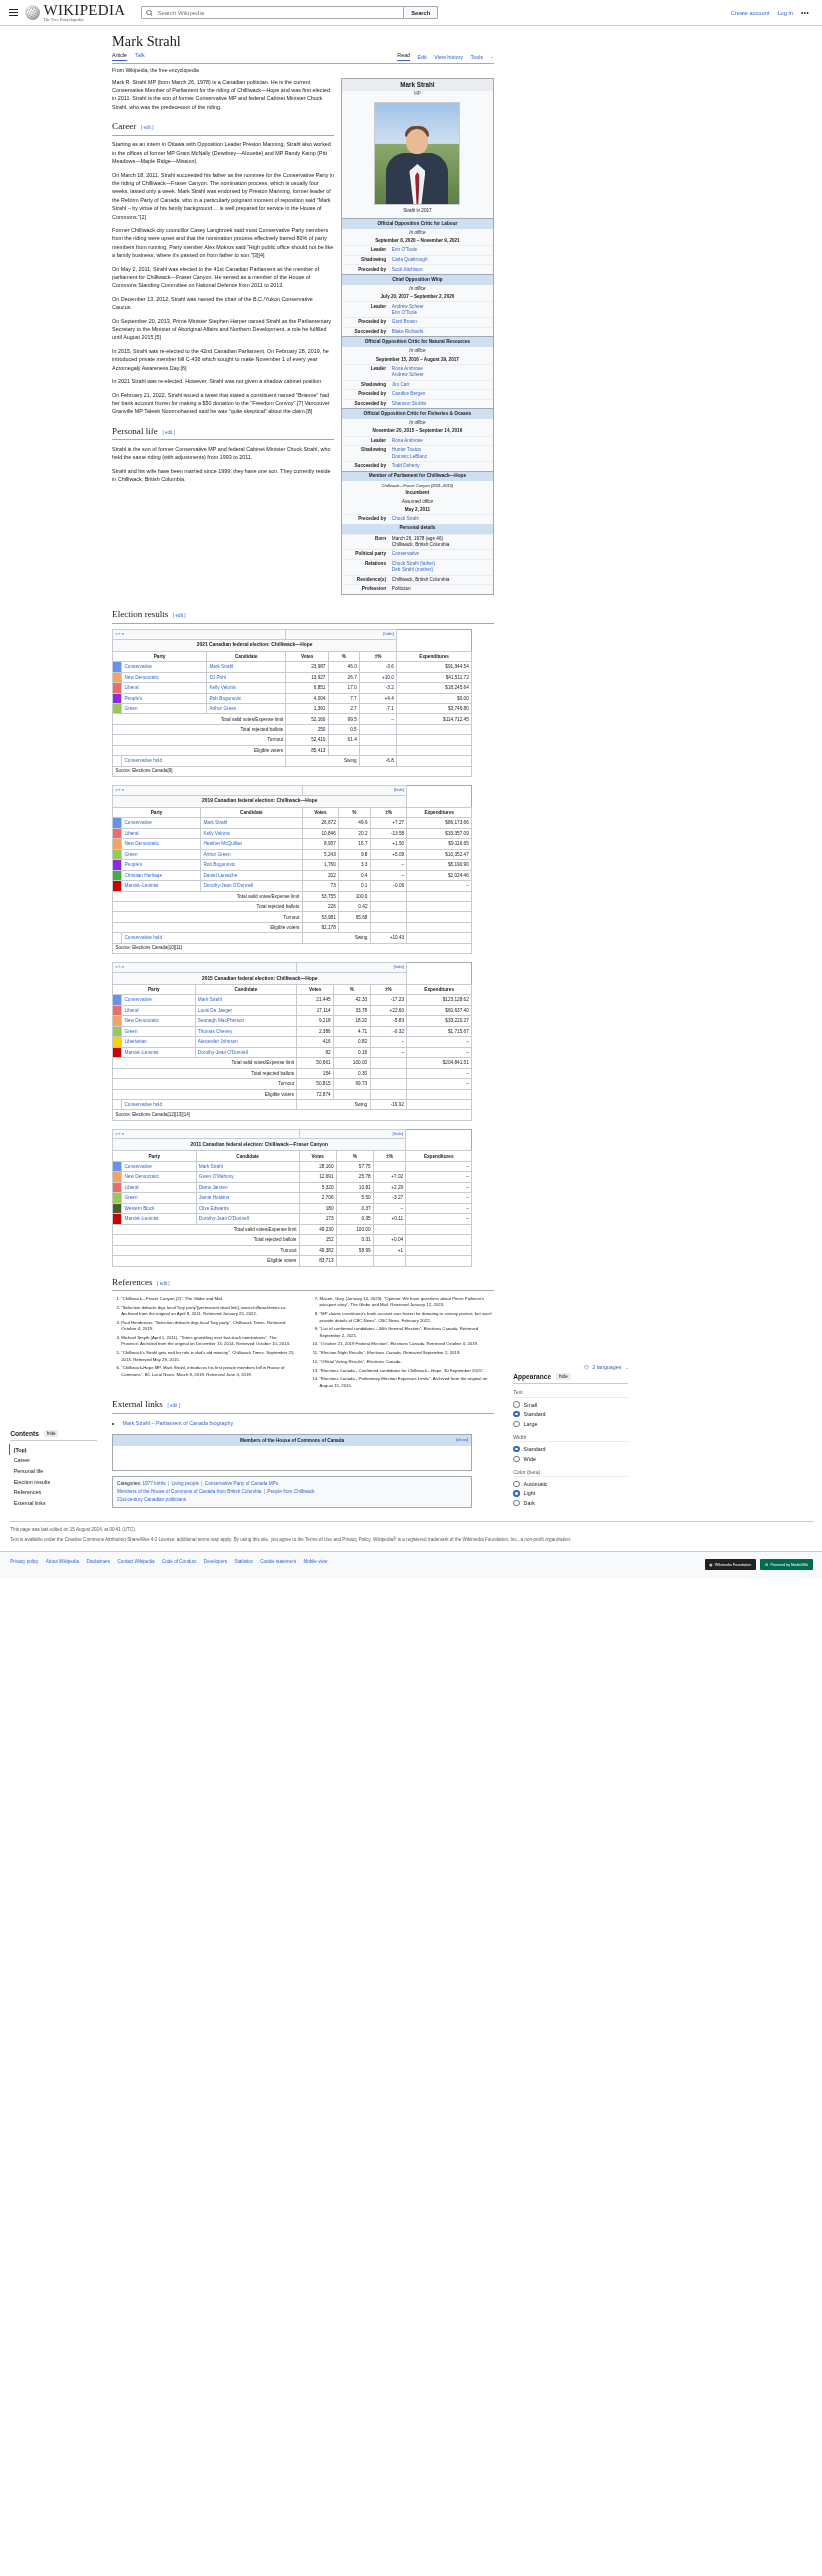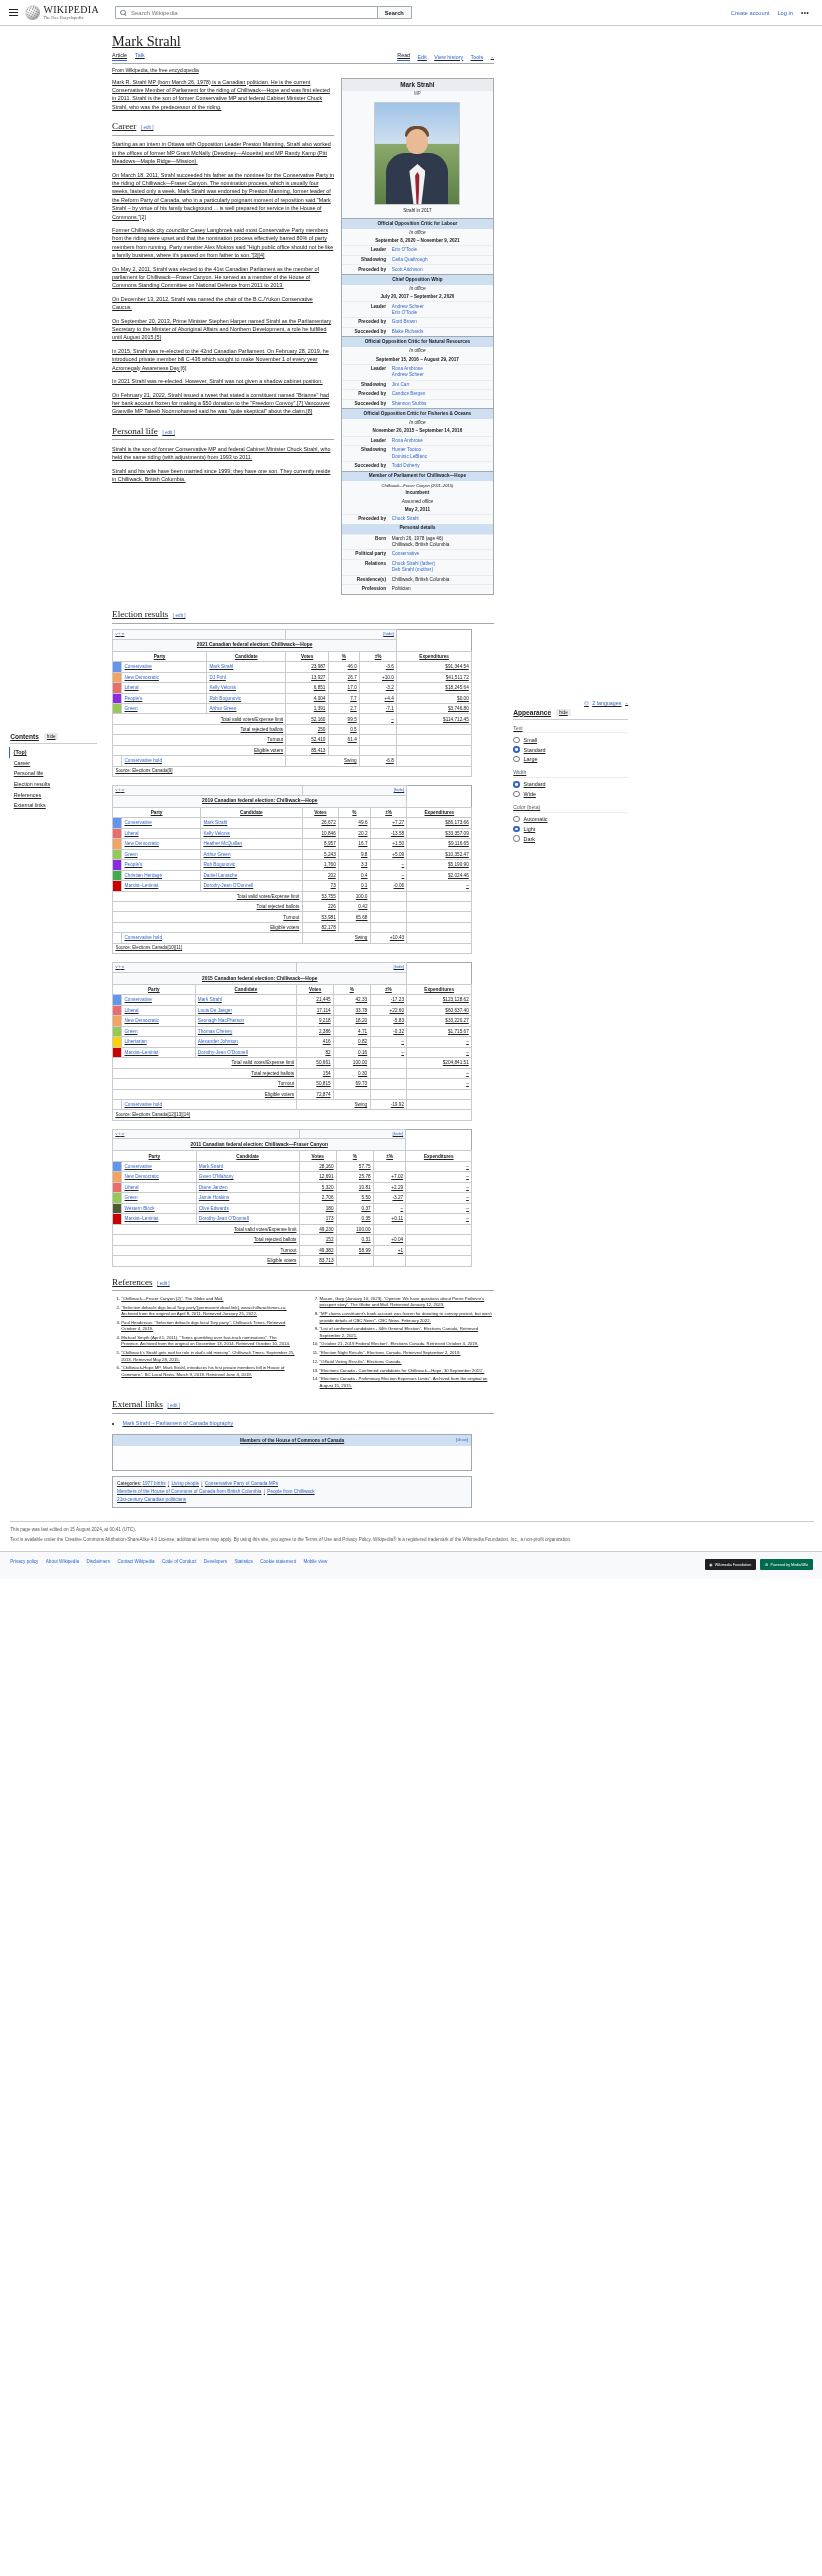--- a/index.html
+++ b/index.html
@@ -26,21 +26,21 @@
   .hamburger span { display:block; height:1.1px; background:#202122; width:9.1px; }
   .wm-logo { display:flex; align-items:center; gap:3.4px; margin-left:2.3px;}
   .globe {
     width:15px;height:15px;border-radius:50%;
     background:radial-gradient(circle at 35% 30%, #fff 0%, #e0e0e0 35%, #9d9d9d 75%, #6b6b6b 100%);
     position:relative; overflow:hidden;
   }
   .globe:before{content:"";position:absolute;inset:1.1px;border-radius:50%;
     background:repeating-linear-gradient(115deg,rgba(120,120,120,.55) 0 0.6px,transparent 0.6px 2.3px);}
   .wm-wordmark { line-height:1; }
-  .wm-wordmark .w1 { font-family:"Liberation Serif", serif; font-size:10px; letter-spacing:0.3px;margin-top:14px; }
+  .wm-wordmark .w1 { font-family:"Liberation Serif", serif; font-size:15px; letter-spacing:0.3px;margin-top:14px; }
   .wm-wordmark .w2 { font-family:"Liberation Serif", serif; font-size:4.3px; color:#54595d; display:block; margin-top:0.6px;}
   .search-wrap { flex:0 0 auto; display:flex; margin-left:10.3px; }
   .search-box {
     width:263px;height:13.7px;border:0.6px solid #a2a9b1;border-radius:1.1px 0 0 1.1px;
     display:flex;align-items:center;padding:0 4px;gap:3.4px;background:#fff;
   }
   .search-box input {
     border:none;outline:none;font-size:6px;color:#54595d;width:100%;
     font-family:"Liberation Sans", sans-serif;background:transparent;
   }
@@ -48,21 +48,21 @@
   .mag:after{content:"";position:absolute;width:0.8px;height:2.3px;background:#72777d;right:-1.1px;bottom:-1.7px;transform:rotate(-45deg);}
   .search-btn {
     height:13.7px;padding:0 6.9px;border:0.6px solid #a2a9b1;border-left:none;border-radius:0 1.1px 1.1px 0;
     background:#f8f9fa;font-size:5.7px;font-weight:bold;color:#202122;display:flex;align-items:center;cursor:pointer;
   }
   .hdr-right { margin-left:auto; display:flex; align-items:center; gap:8px; padding-right:5.7px;}
   .hdr-right .lnk { font-size:5.7px; }
   .dots { letter-spacing:0.6px; font-size:6.3px; color:#202122; cursor:pointer;}
 
   
-  .page { display:flex; align-items:center;text-decoration:underline; }
+  .page { display:flex; align-items:flex-end; }
   .toc-col { width:103px; flex:0 0 103px; padding:9.1px 5.7px 0 10.3px; }
   .content-col { width:400px; flex:0 0 400px; padding:4.6px 9.1px 0 9.1px; }
   .appearance-col { width:131px; flex:0 0 131px; padding:9.1px 5.7px 0 10.3px; }
 
   
   .toc-head { display:flex; align-items:center; gap:5.1px; padding-bottom:2.9px; border-bottom:0.6px solid #c8ccd1;}
   .toc-head h2 { font-size:6.6px; margin:0; font-family:"Liberation Sans",sans-serif; }
   .chip { background:#eaecf0; color:#202122; font-size:4.6px; padding:1.1px 2.9px; border-radius:1.1px; cursor:pointer;}
   .toc-list { list-style:none;margin:3.4px 0 0 0;padding:0; }
   .toc-list li { padding:2.3px 0 2.3px 3.4px; font-size:5.4px; }

